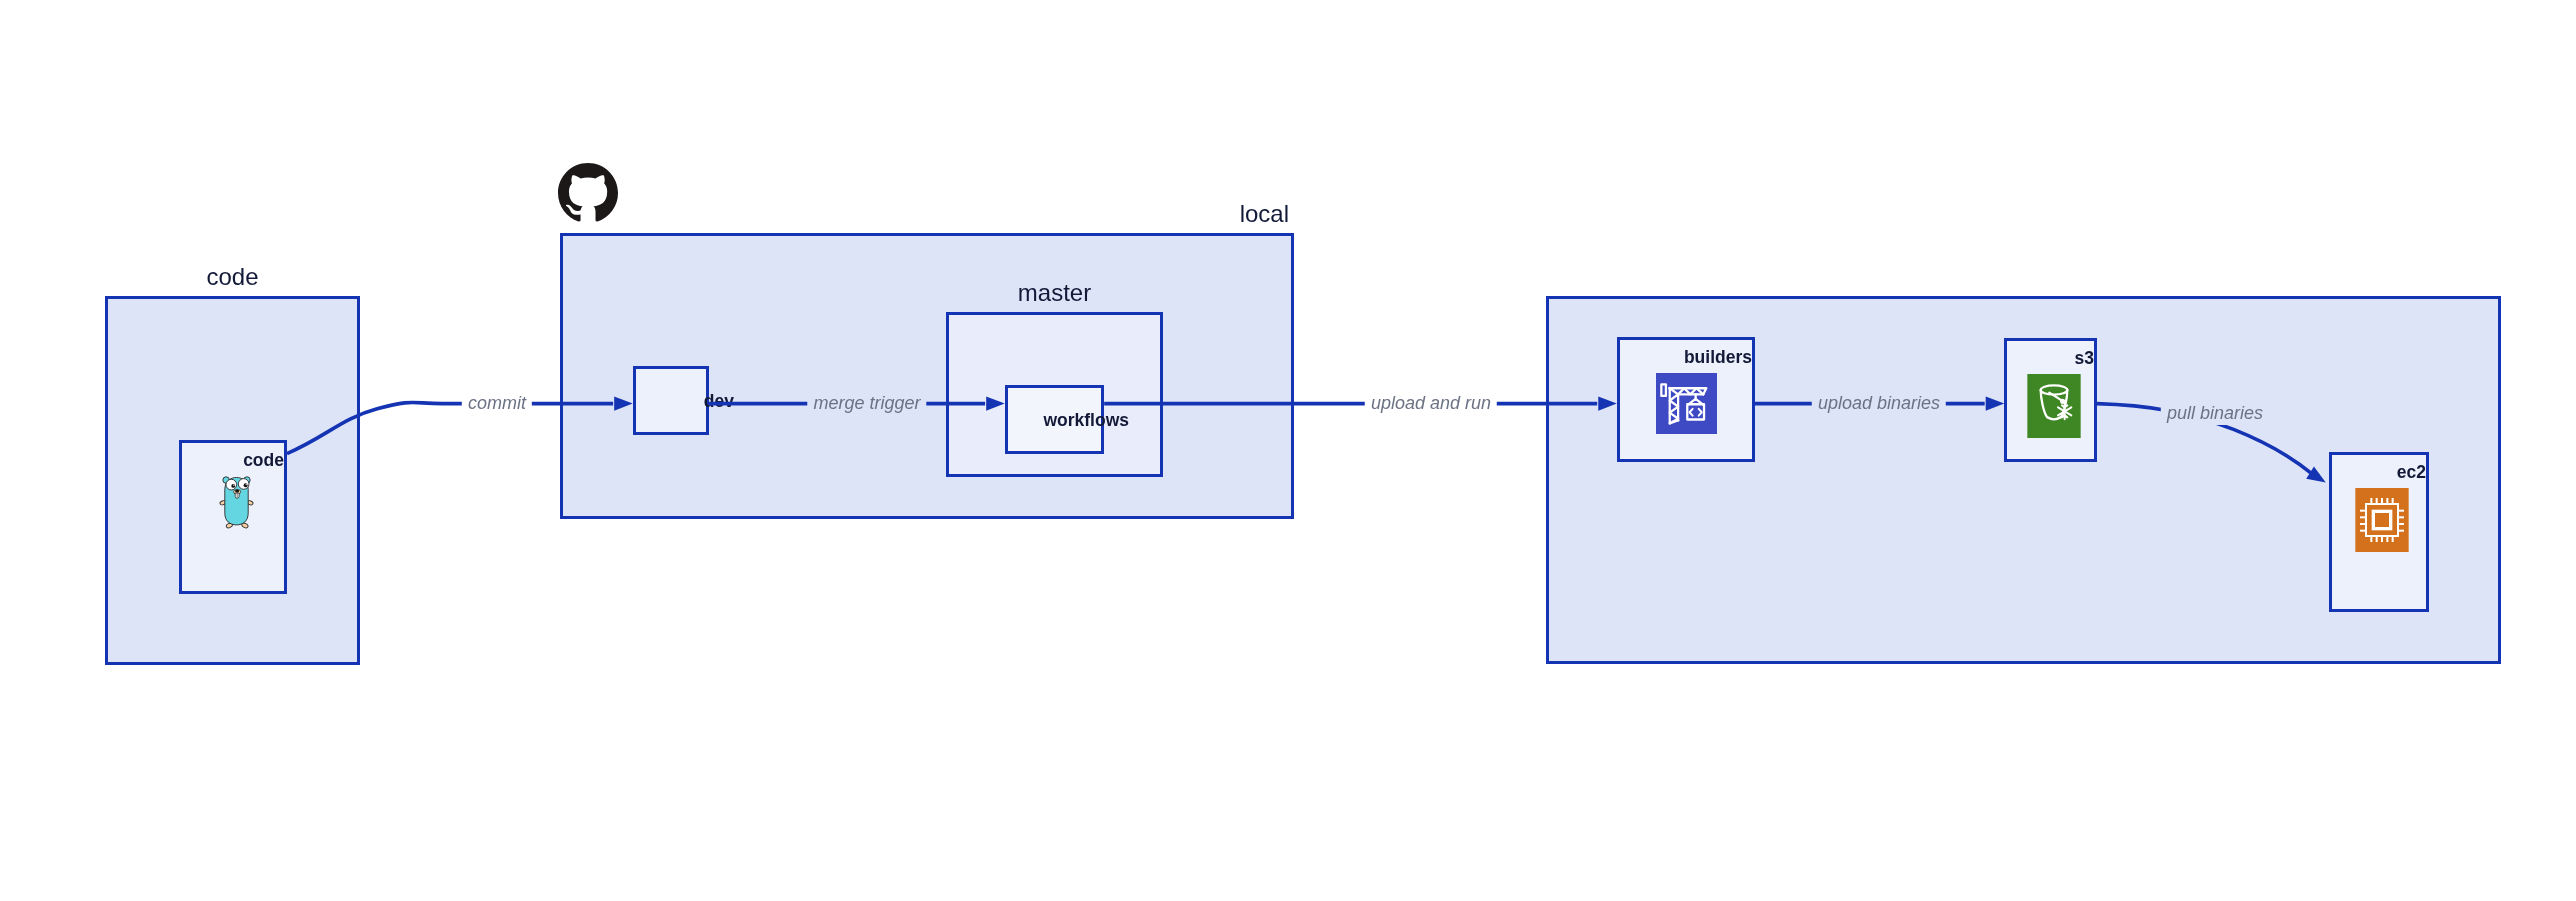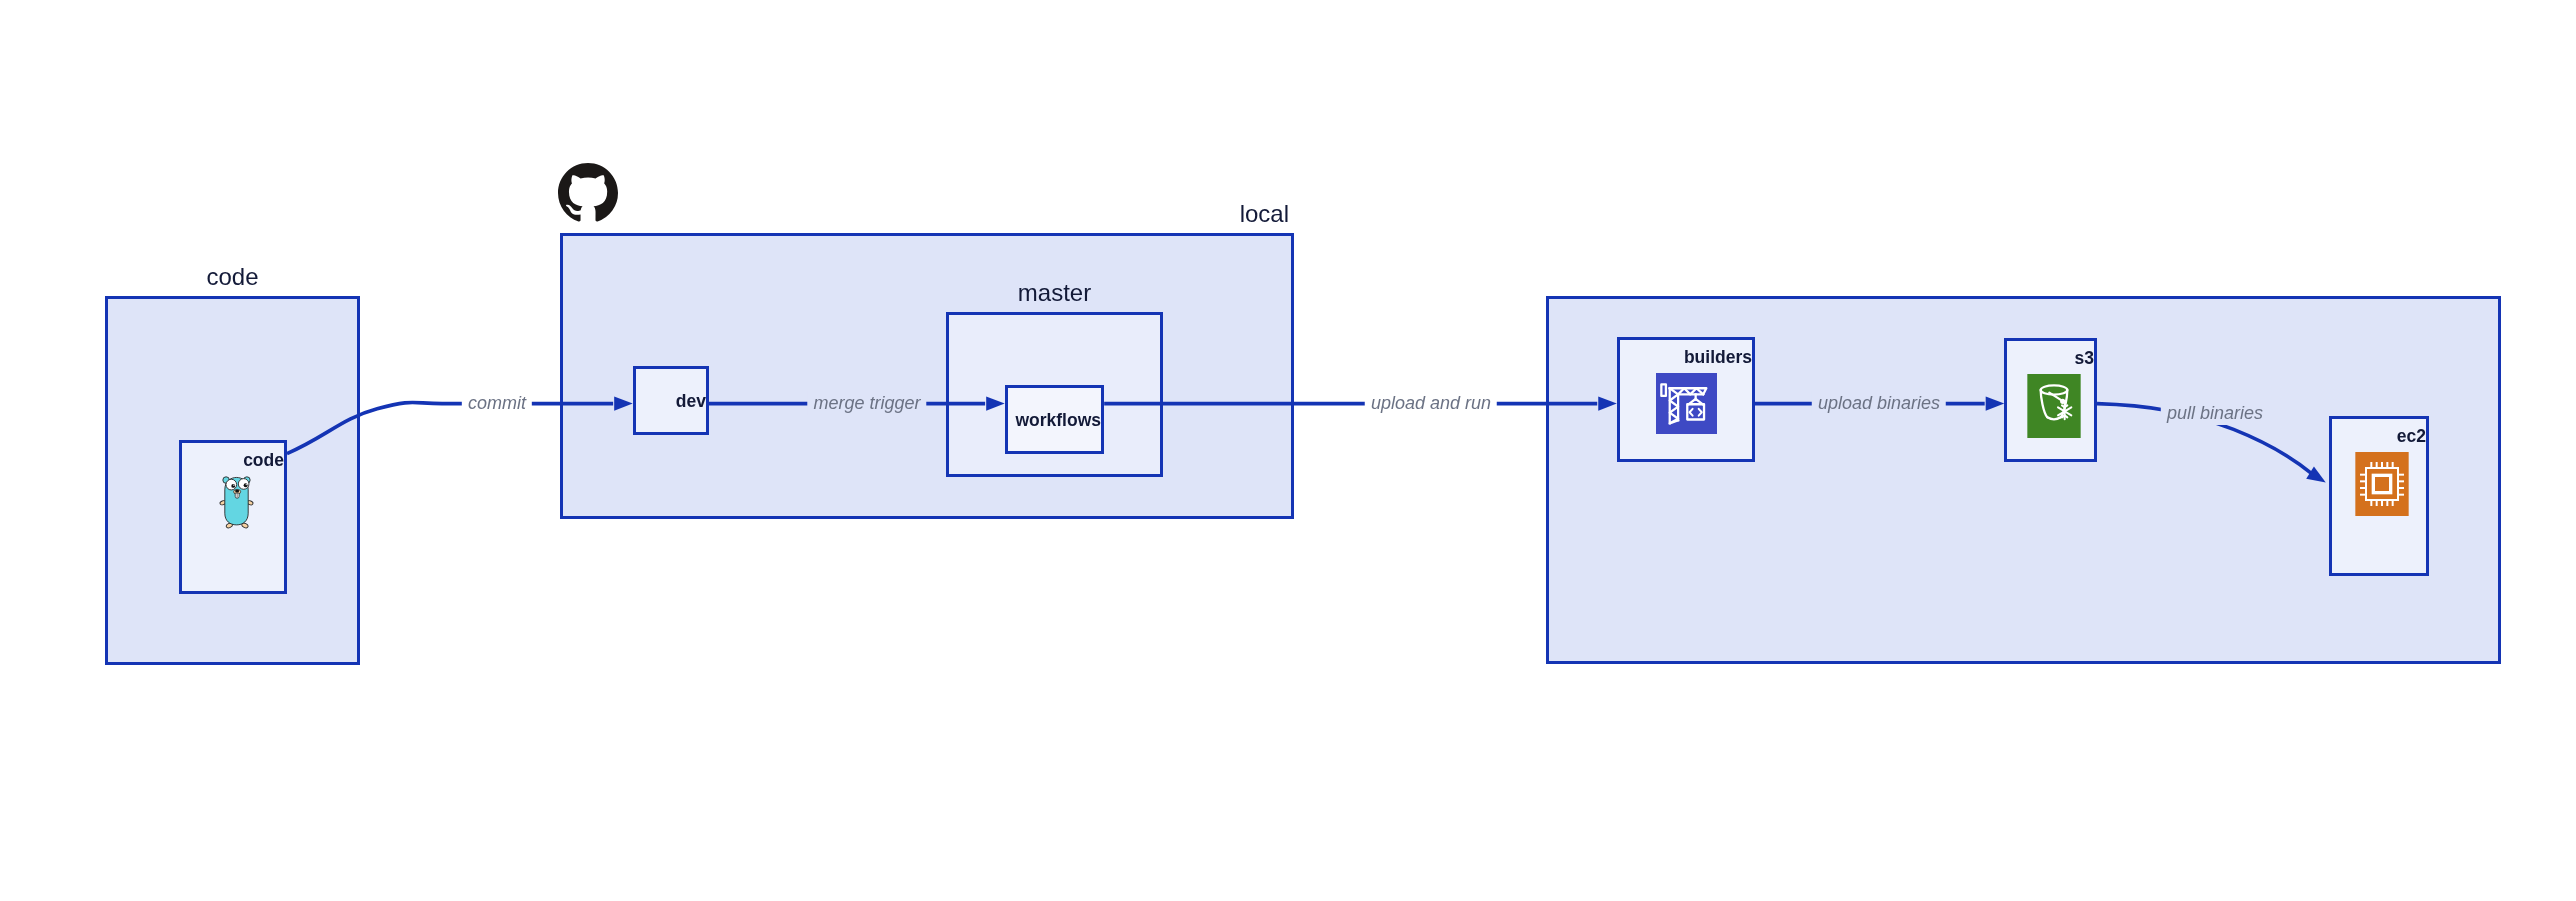--- a/index.html
+++ b/index.html
@@ -15,21 +15,21 @@
 
   .group{position:absolute;background:var(--group-fill);border:3.1px solid var(--stroke);box-sizing:border-box;z-index:1;}
   .group.master{background:var(--master-fill);z-index:2;}
   .group-label{position:absolute;height:28px;line-height:28px;font-size:24px;font-weight:500;color:var(--text);z-index:2;}
   .center{text-align:center;} .right{text-align:right;}
 
   .node{position:absolute;background:var(--node-fill);border:3.1px solid var(--stroke);box-sizing:border-box;z-index:3;}
   .node.wf{background:var(--workflows-fill);}
   .node-label{position:absolute;left:0;width:100%;text-align:right;font-size:17.5px;font-weight:bold;color:var(--text);}
   .node-label.top{top:7.2px;}
-  .node-label.mid{top:50%;transform:translateY(-50%);}
+  .node-label.mid{top:50%;transform:translateY(-50%);padding-left:28px;}
   .icon{position:absolute;}
 
   #edges{position:absolute;left:0;top:0;width:2604px;height:902px;z-index:4;pointer-events:none;}
   #edges path{stroke:var(--stroke);stroke-width:7;fill:none;}
   #edges polygon{fill:var(--stroke);}
 
   .edge-label{position:absolute;transform:translate(-50%,-50%);white-space:nowrap;
     font-size:18px;font-style:italic;color:var(--edge-label);padding:1.5px 6.2px;z-index:5;}
   .bg-white{background:#ffffff;margin-left:46px;} .bg-lav{background:var(--group-fill);}
 
@@ -128,21 +128,21 @@
       <g stroke="#ffffff" stroke-width="3" fill="none" stroke-linecap="round">
         <line x1="56" y1="44" x2="56" y2="68"></line>
         <line x1="46" y1="50" x2="66" y2="62"></line>
         <line x1="66" y1="50" x2="46" y2="62"></line>
         <path d="M52 47 l4 3 l4 -3"></path>
         <path d="M52 65 l4 -3 l4 3"></path>
       </g>
     </svg>
   </div>
 
-  <div class="node" style="left:2329px;top:416px;width:100px;height:160px">
+  <div class="node" style="left:2329px;top:452px;width:100px;height:160px">
     <div class="node-label top">ec2</div>
     <svg class="icon iconsvg" style="left:23px;top:33px" width="54" height="64" viewBox="0 0 80 96">
       <rect x="0" y="0" width="80" height="96" style="fill:var(--ec2-icon)"></rect>
       <g stroke="#ffffff" stroke-width="3" fill="none">
         <line x1="24" y1="15" x2="24" y2="24"></line>
           <line x1="32" y1="15" x2="32" y2="24"></line>
           <line x1="40" y1="15" x2="40" y2="24"></line>
           <line x1="48" y1="15" x2="48" y2="24"></line>
           <line x1="56" y1="15" x2="56" y2="24"></line>
         <line x1="24" y1="72" x2="24" y2="81"></line>

